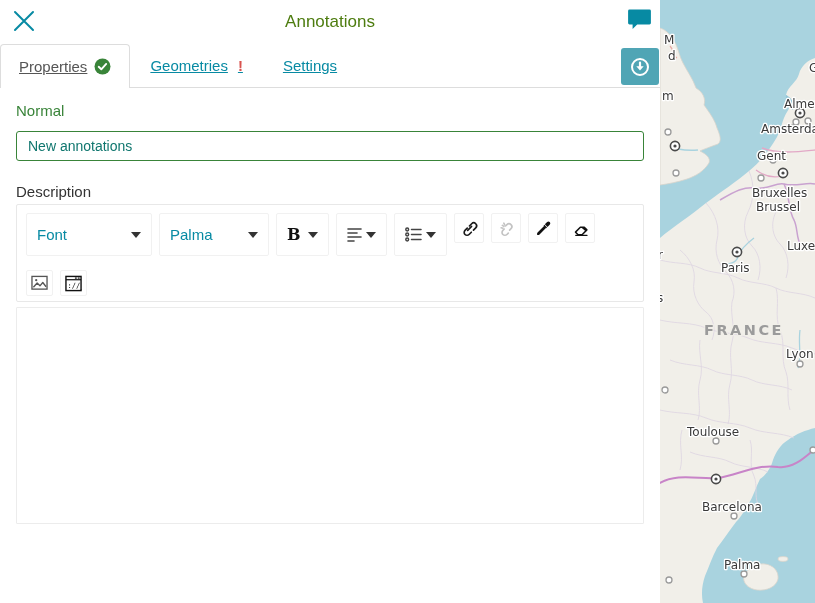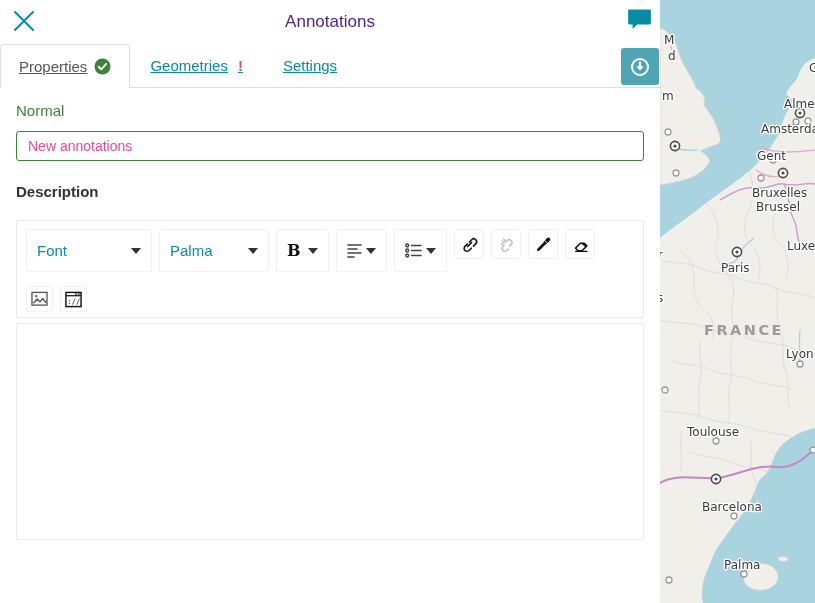--- a/index.html
+++ b/index.html
@@ -14,21 +14,21 @@
   
   .panel {
     width:660px; height:603px; background:#fff; position:relative;
     flex:0 0 660px;
   }
   .panel-header { height:44px; position:relative; display:flex; align-items:center; }
   .close-btn {
     position:absolute; left:10px; top:7px; width:28px; height:28px;
     background:none; border:none; padding:2px; cursor:pointer;
   }
-  .panel-title { width:100%; text-align:center; font-size:17px; color:#4c1d95; }
+  .panel-title { width:100%; text-align:center; font-size:17px; color:#4d7c0f; }
   .comment-btn {
     position:absolute; right:8px; top:8px; width:26px; height:24px;
     background:none; border:none; padding:0; cursor:pointer;
   }
 
   
   .tabs {
     position:relative; display:flex; align-items:stretch; height:44px;
     border-bottom:1px solid #ddd; padding-left:0;
   }
@@ -44,24 +44,24 @@
   .download-btn {
     position:absolute; right:1px; top:4px; width:38px; height:37px;
     background:#50a5b5; border:none; border-radius:3px; cursor:pointer;
     display:flex; align-items:center; justify-content:center; padding:0;
   }
 
   
   .content { padding:12px 16px 0 16px; }
   .field-label { display:block; font-size:15px; margin:2px 0 12px 0; }
   .field-label.title { color:#398439; }
-  .field-label.desc  { color:#333; margin-top:22px; margin-bottom:20px;font-weight:bold; }
+  .field-label.desc  { color:#333; margin-top:22px; margin-bottom:4px; }
   .title-input {
     width:100%; height:30px; border:1px solid #398439; border-radius:3px;
-    padding:0 11px; font-size:14px; color:#ec4899; outline:none;
+    padding:0 11px; font-size:14px; color:#0f766e; outline:none;
     font-family:"Liberation Sans", sans-serif; background:#fff;
   }
 
   
   .rt-toolbar {
     border:1px solid #e8e8e8; border-radius:2px; background:#fff;
     padding:8px 9px 5px 9px; display:flex; flex-wrap:wrap; gap:7px;
     margin-bottom:5px;
   }
   .tb-break { flex-basis:100%; height:0; margin:-2px 0 0 0; }

